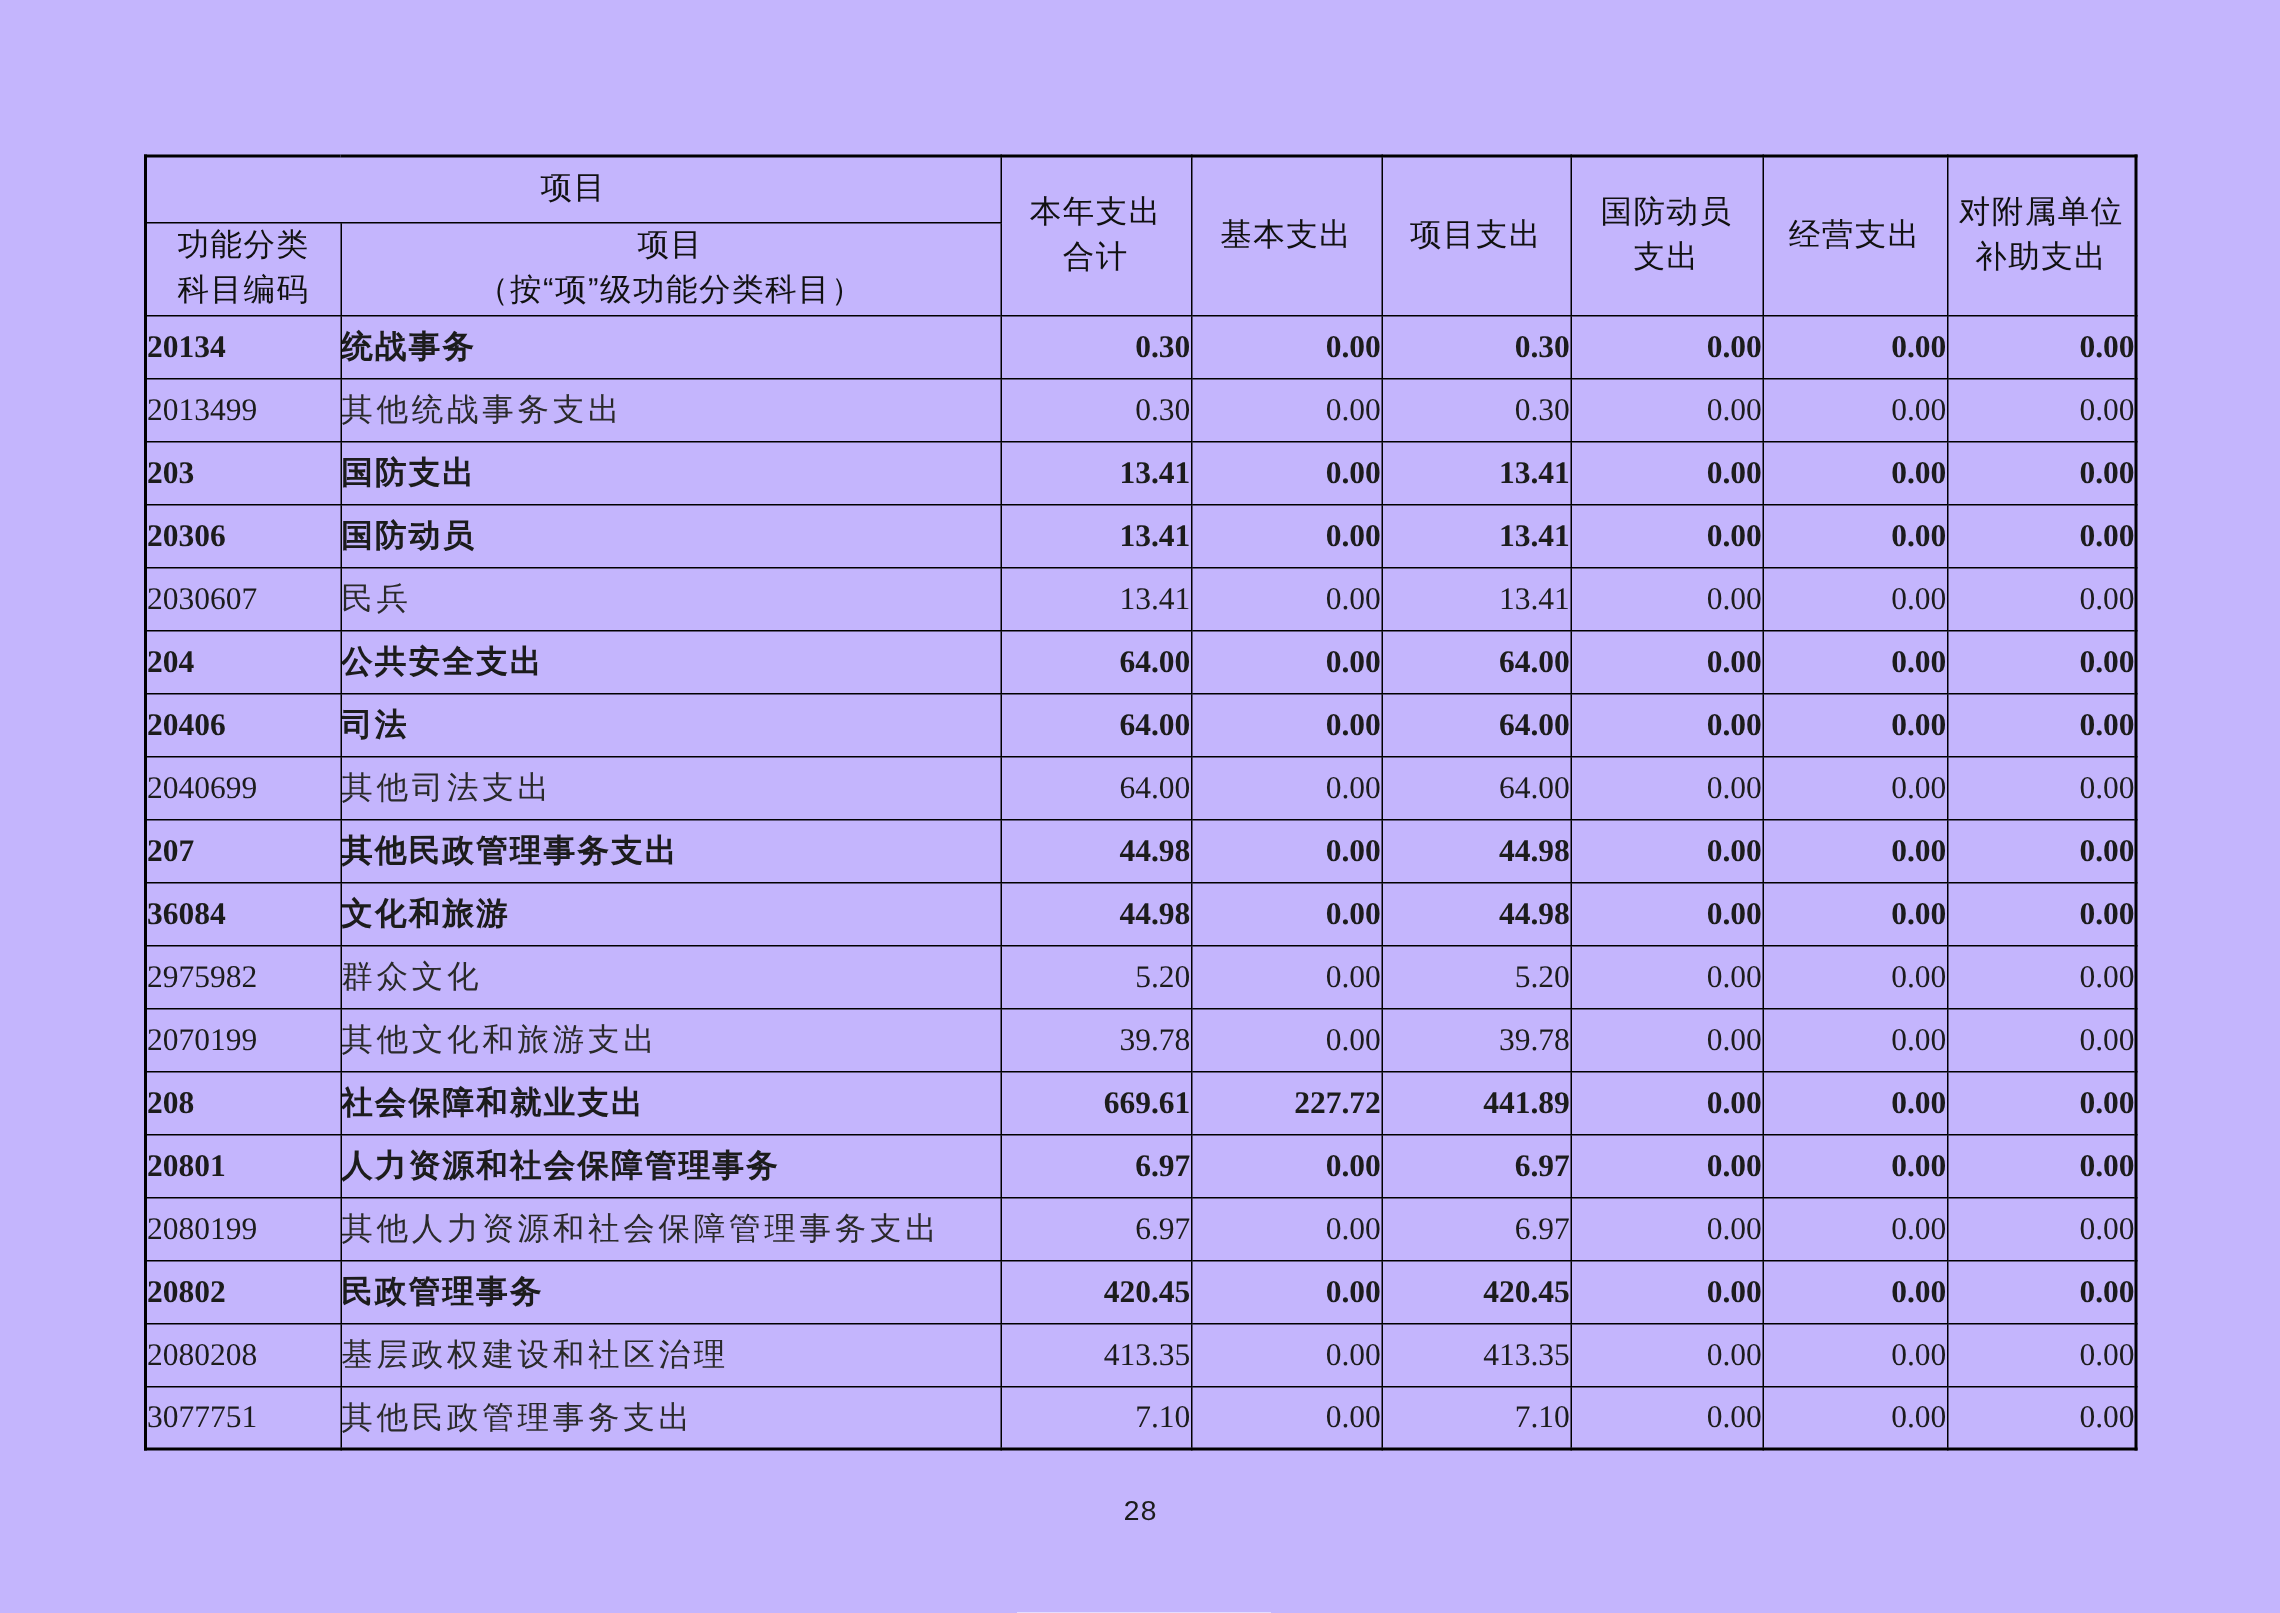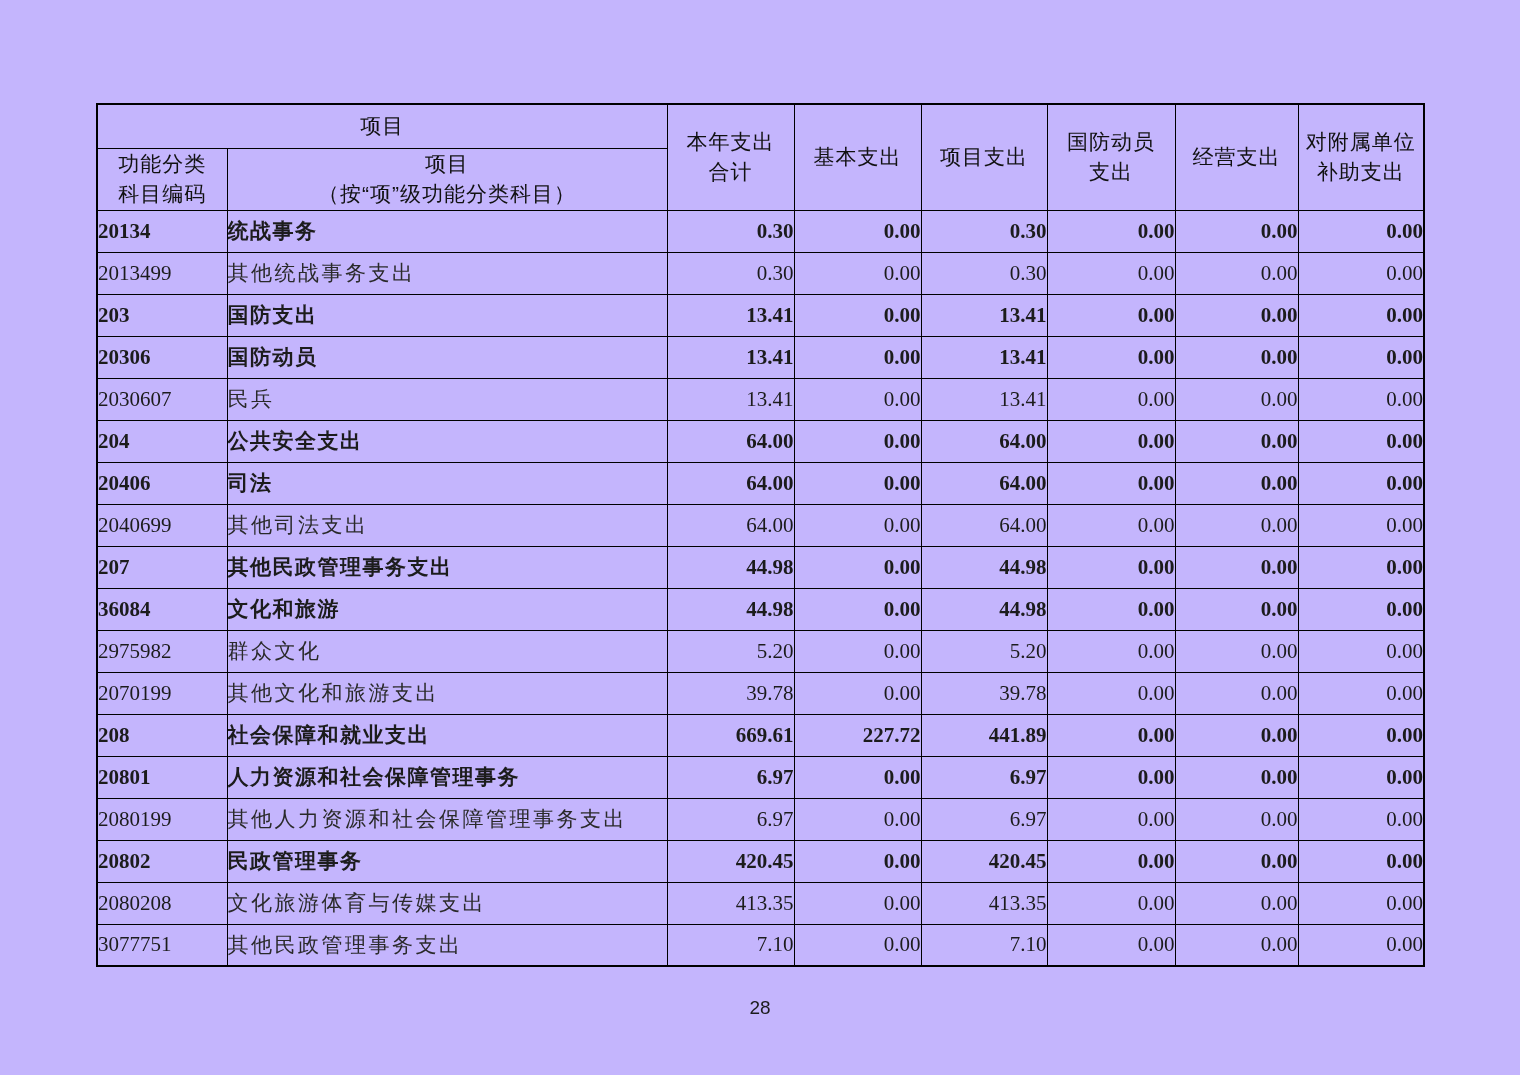--- a/index.html
+++ b/index.html
@@ -78,21 +78,21 @@
   tr.plain td.name {
     color: #2a2a2a;
   }
   .page-number {
     position: absolute;
     top: 997px;
     left: 0;
     width: 1520px;
     text-align: center;
     font-size: 19px;
-    font-family: Liberation Sans, sans-serif;
+    font-family: Liberation Mono, monospace;
     color: #1c1c1c;
   }
 </style>
 </head>
 <body>
 
 <div class="page">
 
   <table class="budget">
     <colgroup>
@@ -281,21 +281,21 @@
           <td class="name">民政管理事务</td>
           <td class="num">420.45</td>
           <td class="num">0.00</td>
           <td class="num">420.45</td>
           <td class="num">0.00</td>
           <td class="num">0.00</td>
           <td class="num">0.00</td>
         </tr>
         <tr class="plain">
           <td class="code">2080208</td>
-          <td class="name">文化旅游体育与传媒支出</td>
+          <td class="name">基层政权建设和社区治理</td>
           <td class="num">413.35</td>
           <td class="num">0.00</td>
           <td class="num">413.35</td>
           <td class="num">0.00</td>
           <td class="num">0.00</td>
           <td class="num">0.00</td>
         </tr>
         <tr class="plain">
           <td class="code">3077751</td>
           <td class="name">其他民政管理事务支出</td>

